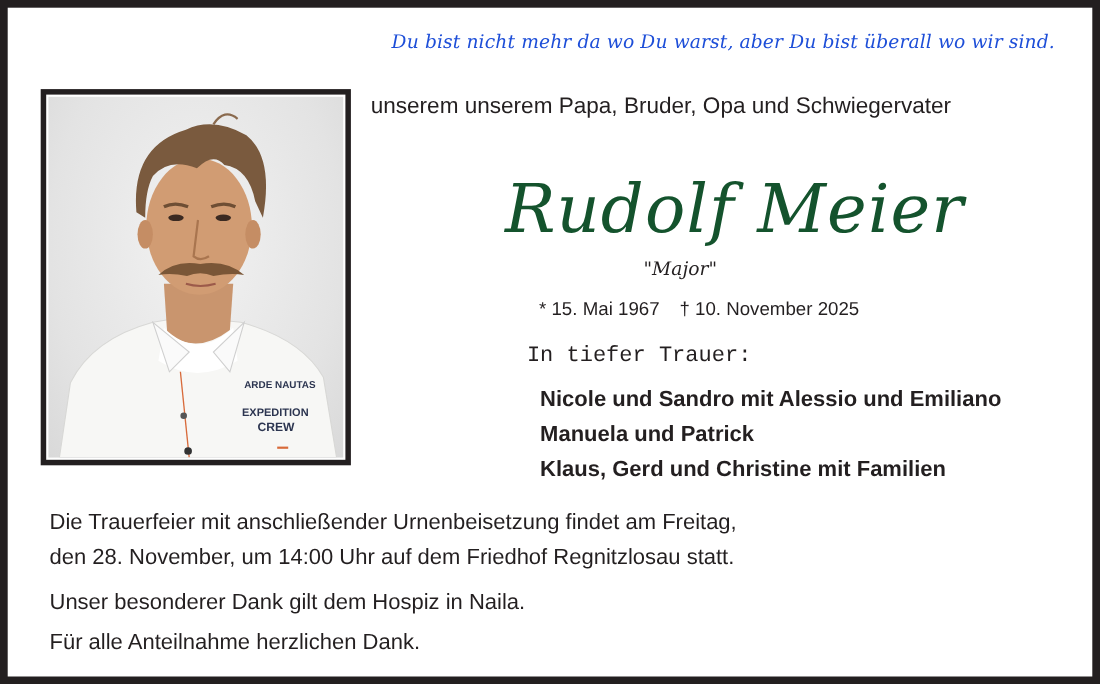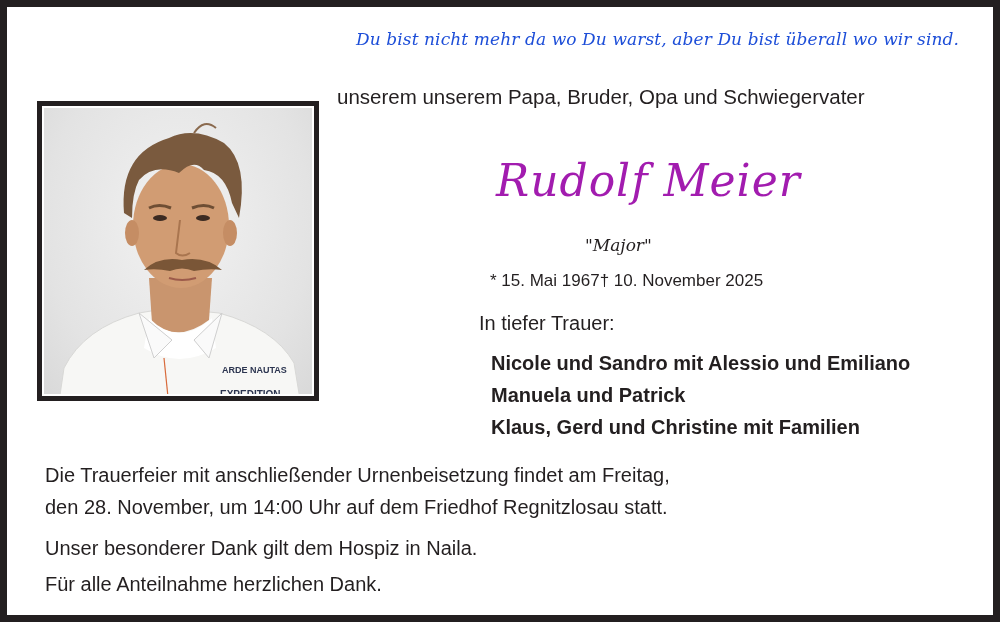--- a/index.html
+++ b/index.html
@@ -13,52 +13,52 @@
       position: absolute; left: 7px; top: 7px; width: 986px; height: 608px;
       background: #ffffff;
     }
     .motto {
       position: absolute; right: 34px; top: 22px;
       font-family: "DejaVu Serif", serif; font-style: italic;
       font-size: 17px; color: #1d4ed8; letter-spacing: 0.1px;
       white-space: nowrap;
     }
     .photo-frame {
-      position: absolute; left: 30px; top: 94px; width: 282px; height: 300px;
+      position: absolute; left: 30px; top: 74px; width: 282px; height: 342px;
       background: #231f20; box-sizing: border-box; padding: 5px;
     }
     .photo-inner {
       width: 100%; height: 100%; background: #ffffff; box-sizing: border-box; padding: 2px;
     }
     .photo {
       position: relative; width: 100%; height: 100%; overflow: hidden;
       background: radial-gradient(ellipse at 50% 40%, #f2f2f2 0%, #e3e3e3 70%, #d9d9d9 100%);
     }
     .intro {
       position: absolute; left: 330px; top: 74px;
       font-size: 20.5px; line-height: 31px; color: #231f20; white-space: nowrap;
     }
     .name {
       position: absolute; left: 452px; top: 148px;
       font-family: "DejaVu Serif", serif; font-style: italic;
-      font-size: 44px; letter-spacing: 1px; color: #a21caf; white-space: nowrap; margin-left: 37px;
+      font-size: 61px; letter-spacing: 1px; color: #14532d; white-space: nowrap;
     }
     .nickname {
       position: absolute; left: 578px; top: 228px;
       font-family: "DejaVu Serif", serif; font-style: italic;
       font-size: 17px; color: #231f20; white-space: nowrap;
     }
     .dates {
       position: absolute; left: 483px; top: 264px;
       font-size: 17px; color: #231f20; white-space: nowrap;
     }
-    .dates span + span { }
+    .dates span + span { margin-left: 18px; }
     .mourning-label {
       position: absolute; left: 472px; top: 305px;
-      font-size: 20px; color: #231f20; white-space: nowrap;
+      font-size: 20px; color: #231f20; white-space: nowrap; font-family: Liberation Mono, monospace;
     }
     .mourners {
       position: absolute; left: 472px; top: 340px;
       font-size: 20px; font-weight: bold; line-height: 32px; color: #231f20; white-space: nowrap; margin-left: 12px;
     }
     .ceremony {
       position: absolute; left: 38px; top: 452px;
       font-size: 20px; line-height: 32px; color: #231f20; white-space: nowrap;
     }
     .thanks1 {

